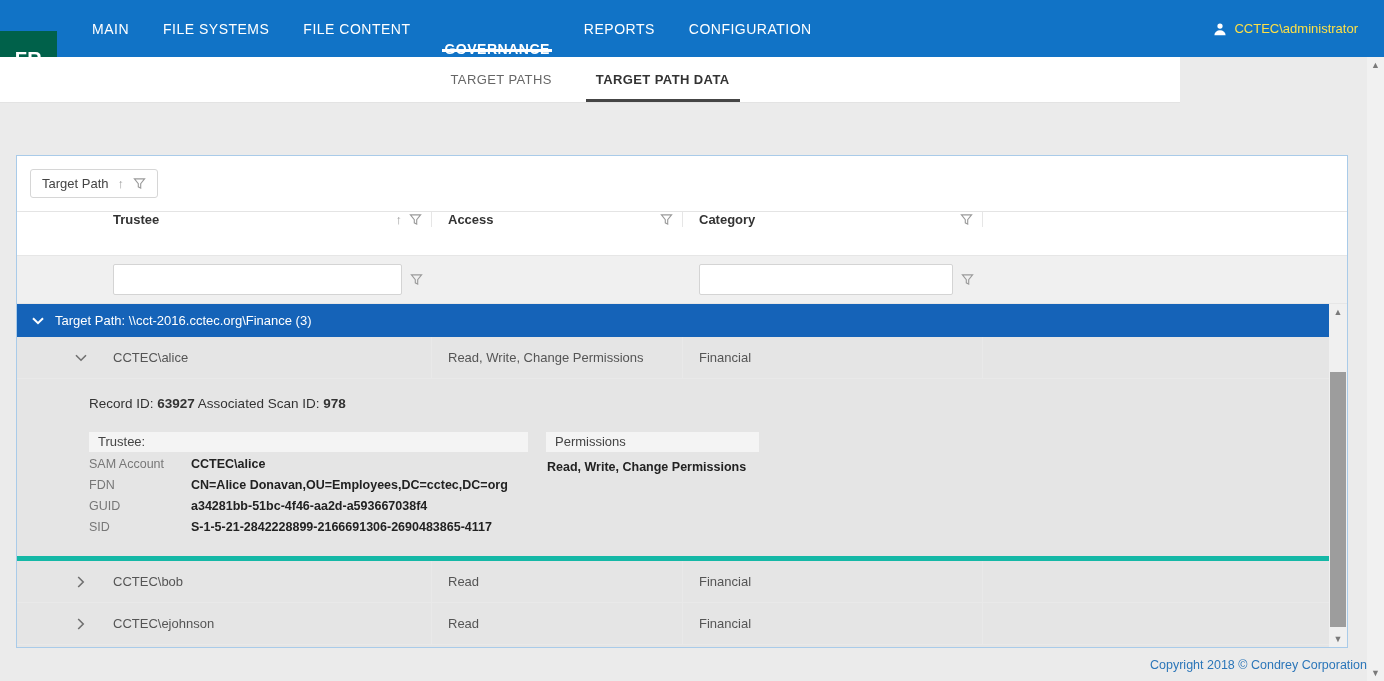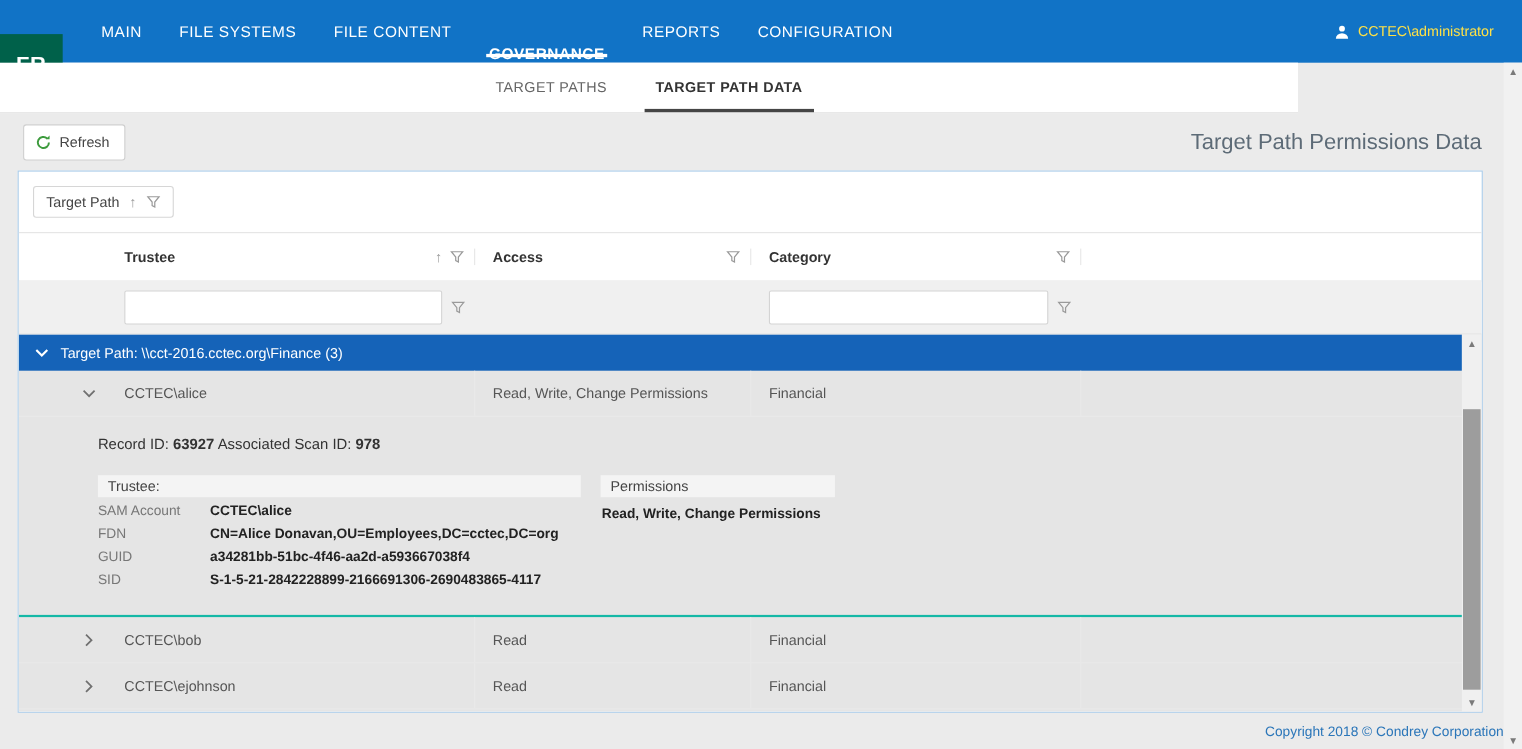--- a/index.html
+++ b/index.html
@@ -32,41 +32,41 @@
   .group-panel { height:56px; padding:13px 0 0 13px; border-bottom:1px solid #e4e4e4; }
   .group-chip { display:inline-flex; align-items:center; gap:9px; height:29px; border:1px solid #d6d6d6; border-radius:3px; padding:0 11px; font-size:13px; color:#444; background:#fff; cursor:pointer; }
 
   .c0 { width:40px; flex:none; }
   .c1 { width:40px; flex:none; }
   .c-trustee  { width:335px; flex:none; }
   .c-access   { width:251px; flex:none; }
   .c-category { width:300px; flex:none; }
   .c-rest { flex:1; }
 
-  .grid-header { display:flex; height:44px; align-items:center; border-bottom:1px solid #e6e6e6; }
+  .grid-header { display:flex; height:44px; align-items:flex-start; border-bottom:1px solid #e6e6e6; }
   .gh-cell { display:flex; align-items:center; padding:0 9px 0 16px; font-size:13px; font-weight:bold; color:#333; }
   .gh-cell.bordered { border-right:1px solid #e6e6e6; }
   .gh-icons { margin-left:auto; display:flex; align-items:center; gap:7px; }
   .sort-arrow { color:#9a9a9a; font-size:13px; font-weight:normal; }
 
   .filter-row { display:flex; height:48px; background:#f0f0f0; border-bottom:1px solid #e6e6e6; align-items:center; }
   .f-cell { height:100%; display:flex; align-items:center; padding:0 9px 0 16px; }
   input.filter { width:301px; height:31px; border:1px solid #d4d4d4; border-radius:2px; padding:0 8px; font-size:13px; background:#fff; color:#444; outline:none; }
   .f-funnel { margin-left:8px; display:flex; align-items:center; cursor:pointer; }
 
   .grid-body { flex:1; position:relative; overflow:hidden; background:#e5e5e5; }
   .rows-area { position:absolute; left:0; top:0; right:18px; bottom:0; }
 
   .group-row { height:33px; background:#1563b8; color:#fff; display:flex; align-items:center; gap:11px; padding-left:15px; font-size:13px; cursor:pointer; }
   .data-row { display:flex; height:42px; align-items:stretch; border-bottom:1px solid #e9e9e9; font-size:13px; color:#555; }
   .dr-cell { display:flex; align-items:center; padding:0 9px 0 16px; }
   .dr-cell.bordered { border-right:1px solid #e9e9e9; }
   .expander { display:flex; align-items:center; justify-content:center; width:100%; cursor:pointer; }
 
-  .detail { padding:17px 20px 0 72px; height:182px; border-bottom:2px solid #14b8a6; font-size:13px; color:#333; }
+  .detail { padding:17px 20px 0 72px; height:182px; border-bottom:5px solid #14b8a6; font-size:13px; color:#333; }
   .record-line { margin-bottom:21px; font-size:13.5px; color:#333; }
   .record-line b { font-weight:bold; }
   .detail-cols { display:flex; gap:18px; align-items:flex-start; }
   .trustee-block { width:439px; }
   .perm-block { width:213px; }
   .block-header { background:#f4f4f4; padding:2px 9px 3px 9px; font-size:13px; color:#444; }
   .field-row { display:flex; align-items:baseline; padding:5px 0 2px 0; font-size:12.5px; }
   .field-label { width:102px; color:#777; flex:none; }
   .field-value { font-weight:bold; color:#222; white-space:nowrap; }
   .perm-value { font-weight:bold; color:#222; font-size:12.5px; padding:8px 0 0 1px; }
@@ -124,32 +124,20 @@
   <div class="tab">
       <span>TARGET PATHS</span>
     </div>
   <div class="tab active">
       <span>TARGET PATH DATA</span>
     </div>
 </div>
 
 <div class="content">
 
-  <div class="toolbar">
-    <button class="btn-refresh">
-      <span>
-        <svg width="15" height="15" viewBox="0 0 16 16">
-            <path d="M13.3 8 a5.4 5.4 0 1 1 -1.7 -3.9" fill="none" stroke="#3d9b3d" stroke-width="1.9"></path>
-            <path d="M13.9 1.2 v3.6 h-3.6 z" fill="#3d9b3d"></path>
-          </svg>
-      </span>
-      <span>Refresh</span>
-    </button>
-    <div class="page-title">Target Path Permissions Data</div>
-  </div>
 
   <div class="panel">
 
     <div class="group-panel">
       <div class="group-chip">
         <span>Target Path</span>
         <span class="sort-arrow">↑</span>
         <span>
           <svg width="13" height="13" viewBox="0 0 14 14">
               <path d="M1.5 2 H12.5 L8.3 7.2 V12 L5.7 10.6 V7.2 Z" fill="none" stroke="#9a9a9a" stroke-width="1.2"></path>

